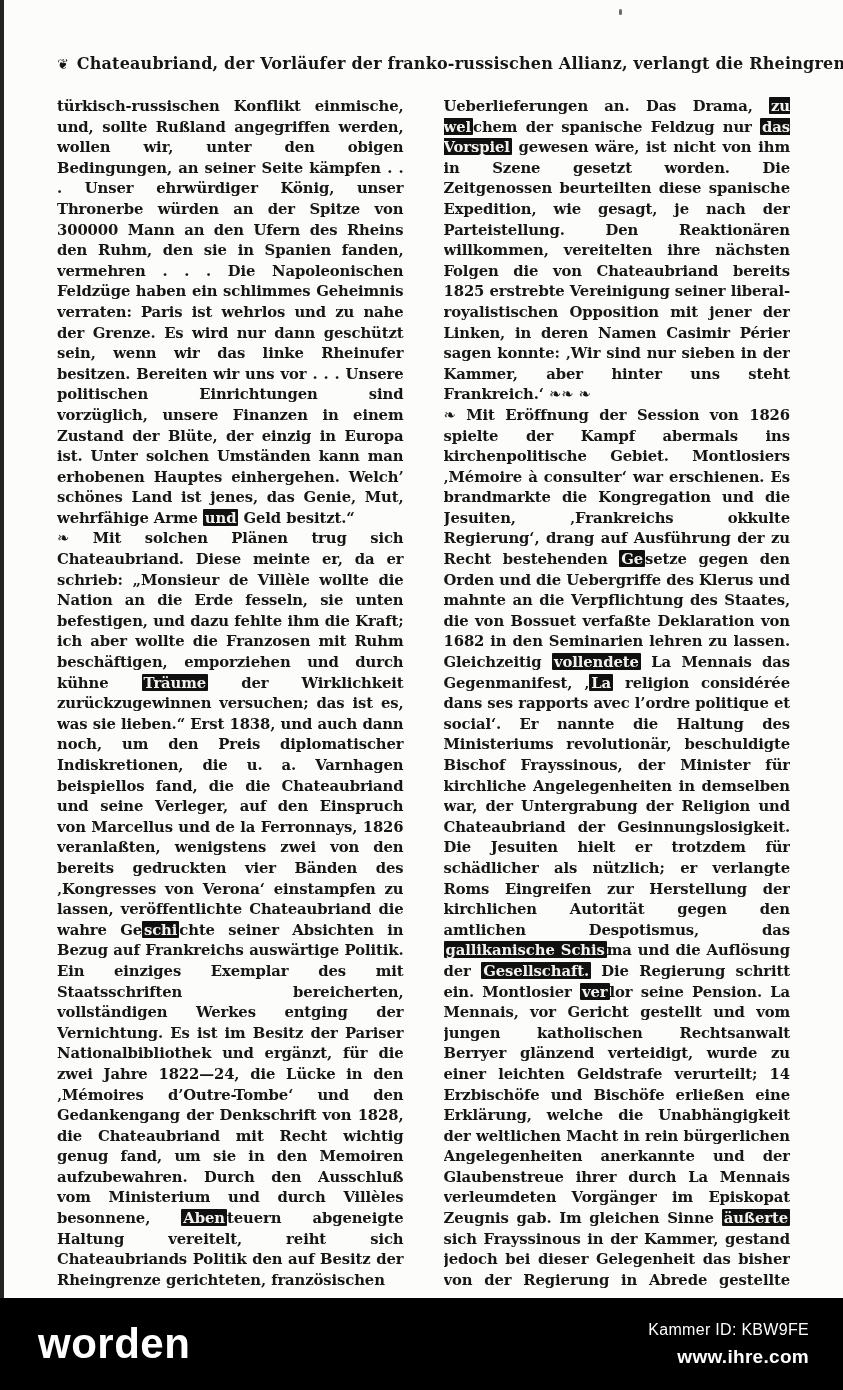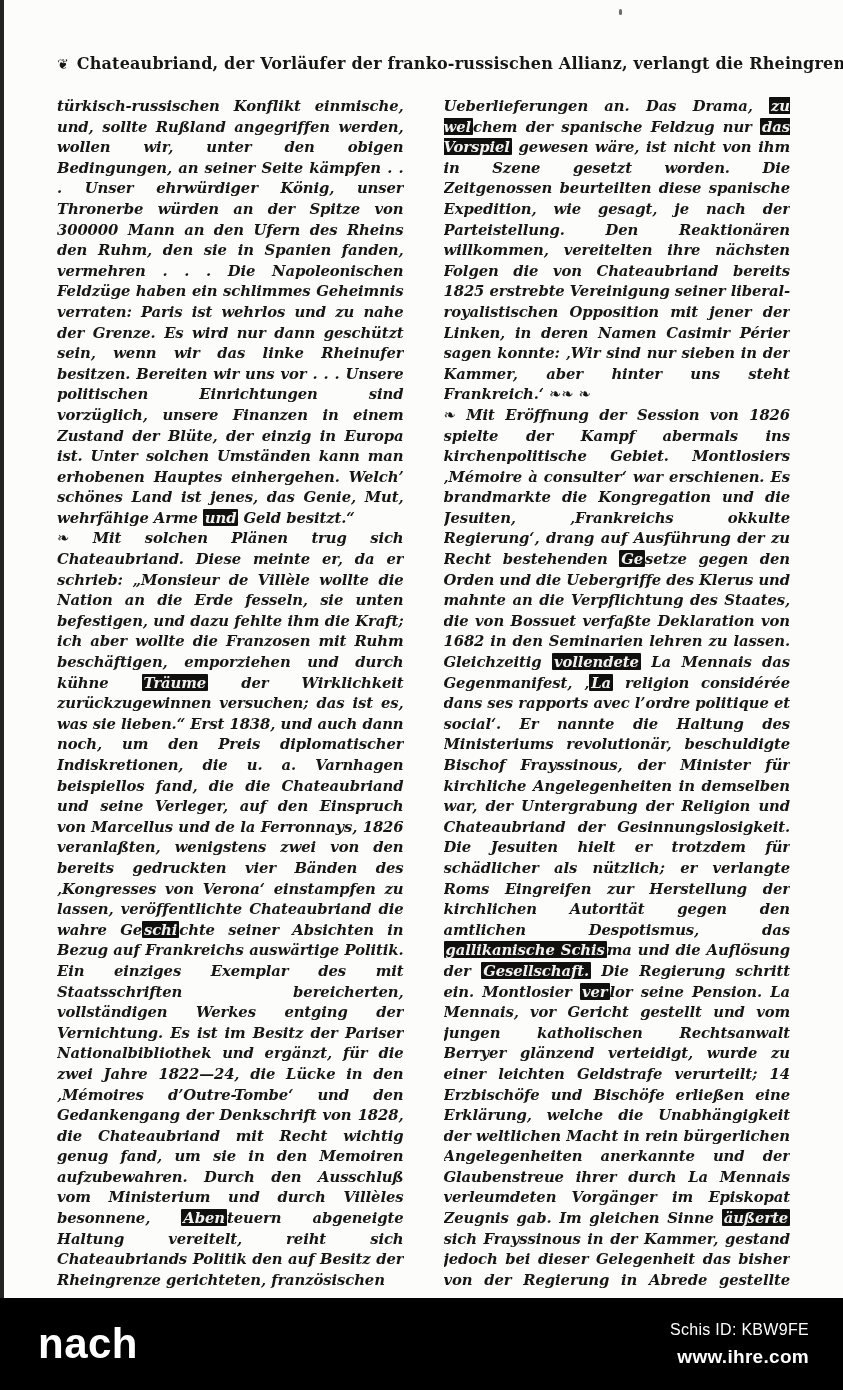--- a/index.html
+++ b/index.html
@@ -42,21 +42,20 @@
   }
   .header .title {
     flex: 1;
     letter-spacing: 0.2px;
   }
   .content {
     position: absolute;
     top: 96px; left: 57px; right: 53px;
     display: flex;
     gap: 40px;
-    font-style: italic;
   }
   .col {
     width: 352px;
     height: 1196px;
     overflow: hidden;
     text-align: justify;
     font-weight: bold;
     font-size: 14.8px;
     line-height: 20.6px;
     letter-spacing: -0.1px;
@@ -123,20 +122,20 @@
         <p>türkisch-russischen Konflikt einmische, und, sollte Rußland angegriffen werden, wollen wir, unter den obigen Bedingungen, an seiner Seite kämpfen . . .  Unser ehrwürdiger König, unser Thronerbe würden an der Spitze von 300000 Mann an den Ufern des Rheins den Ruhm, den sie in Spanien fanden, vermehren . . .  Die Napoleonischen Feldzüge haben ein schlimmes Geheimnis verraten: Paris ist wehrlos und zu nahe der Grenze.  Es wird nur dann geschützt sein, wenn wir das linke Rheinufer besitzen.  Bereiten wir uns vor . . .  Unsere politischen Einrichtungen sind vorzüglich, unsere Finanzen in einem Zustand der Blüte, der einzig in Europa ist.  Unter solchen Umständen kann man erhobenen Hauptes einhergehen. Welch’ schönes Land ist jenes, das Genie, Mut, wehrfähige Arme <span class="inv">und</span> Geld besitzt.“</p>
         <p>❧ Mit solchen Plänen trug sich Chateaubriand.  Diese meinte er, da er schrieb: „Monsieur de Villèle wollte die Nation an die Erde fesseln, sie unten befestigen, und dazu fehlte ihm die Kraft; ich aber wollte die Franzosen mit Ruhm beschäftigen, emporziehen und durch kühne <span class="inv">Träume</span> der Wirklichkeit zurückzugewinnen versuchen; das ist es, was sie lieben.“ Erst 1838, und auch dann noch, um den Preis diplomatischer Indiskretionen, die u. a. Varnhagen beispiellos fand, die die Chateaubriand und seine Verleger, auf den Einspruch von Marcellus und de la Ferronnays, 1826 veranlaßten, wenigstens zwei von den bereits gedruckten vier Bänden des ‚Kongresses von Verona‘ einstampfen zu lassen, veröffentlichte Chateaubriand die wahre Ge<span class="inv">schi</span>chte seiner Absichten in Bezug auf Frankreichs auswärtige Politik.  Ein einziges Exemplar des mit Staatsschriften bereicherten, vollständigen Werkes entging der Vernichtung.  Es ist im Besitz der Pariser Nationalbibliothek und ergänzt, für die zwei Jahre 1822—24, die Lücke in den ‚Mémoires d’Outre-Tombe‘ und den Gedankengang der Denkschrift von 1828, die Chateaubriand mit Recht wichtig genug fand, um sie in den Memoiren aufzubewahren.  Durch den Ausschluß vom Ministerium und durch Villèles besonnene, <span class="inv">Aben</span>teuern abgeneigte Haltung vereitelt, reiht sich Chateaubriands Politik den auf Besitz der Rheingrenze gerichteten, französischen</p>
       </div>
     <div class="col">
         <p>Ueberlieferungen an.  Das Drama, <span class="inv">zu wel</span>chem der spanische Feldzug nur <span class="inv">das Vorspiel</span> gewesen wäre, ist nicht von ihm in Szene gesetzt worden.  Die Zeitgenossen beurteilten diese spanische Expedition, wie gesagt, je nach der Parteistellung.  Den Reaktionären willkommen, vereitelten ihre nächsten Folgen die von Chateaubriand bereits 1825 erstrebte Vereinigung seiner liberal-royalistischen Opposition mit jener der Linken, in deren Namen Casimir Périer sagen konnte: ‚Wir sind nur sieben in der Kammer, aber hinter uns steht Frankreich.‘ ❧❧ ❧</p>
         <p>❧ Mit Eröffnung der Session von 1826 spielte der Kampf abermals ins kirchenpolitische Gebiet.  Montlosiers ‚Mémoire à consulter‘ war erschienen.  Es brandmarkte die Kongregation und die Jesuiten, ‚Frankreichs okkulte Regierung‘, drang auf Ausführung der zu Recht bestehenden <span class="inv">Ge</span>setze gegen den Orden und die Uebergriffe des Klerus und mahnte an die Verpflichtung des Staates, die von Bossuet verfaßte Deklaration von 1682 in den Seminarien lehren zu lassen.  Gleichzeitig <span class="inv">vollendete</span> La Mennais das Gegenmanifest, ‚<span class="inv">La</span> religion considérée dans ses rapports avec l’ordre politique et social‘. Er nannte die Haltung des Ministeriums revolutionär, beschuldigte Bischof Frayssinous, der Minister für kirchliche Angelegenheiten in demselben war, der Untergrabung der Religion und Chateaubriand der Gesinnungslosigkeit.  Die Jesuiten hielt er trotzdem für schädlicher als nützlich; er verlangte Roms Eingreifen zur Herstellung der kirchlichen Autorität gegen den amtlichen Despotismus, das <span class="inv">gallikanische Schis</span>ma und die Auflösung der <span class="inv">Gesellschaft.</span> Die Regierung schritt ein.  Montlosier <span class="inv">ver</span>lor seine Pension.  La Mennais, vor Gericht gestellt und vom jungen katholischen Rechtsanwalt Berryer glänzend verteidigt, wurde zu einer leichten Geldstrafe verurteilt; 14 Erzbischöfe und Bischöfe erließen eine Erklärung, welche die Unabhängigkeit der weltlichen Macht in rein bürgerlichen Angelegenheiten anerkannte und der Glaubenstreue ihrer durch La Mennais verleumdeten Vorgänger im Episkopat Zeugnis gab.  Im gleichen Sinne <span class="inv">äußerte</span> sich Frayssinous in der Kammer, gestand jedoch bei dieser Gelegenheit das bisher von der Regierung in Abrede gestellte Bestehen der</p>
       </div>
   </div>
 
   <div class="footer">
-    <div class="logo">nach</div>
+    <div class="logo">worden</div>
     <div class="meta">
-      <div class="id">Schis ID: KBW9FE</div>
+      <div class="id">Kammer ID: KBW9FE</div>
       <div class="url">www.ihre.com</div>
     </div>
   </div>
 
 </div>
 
 </body></html>

